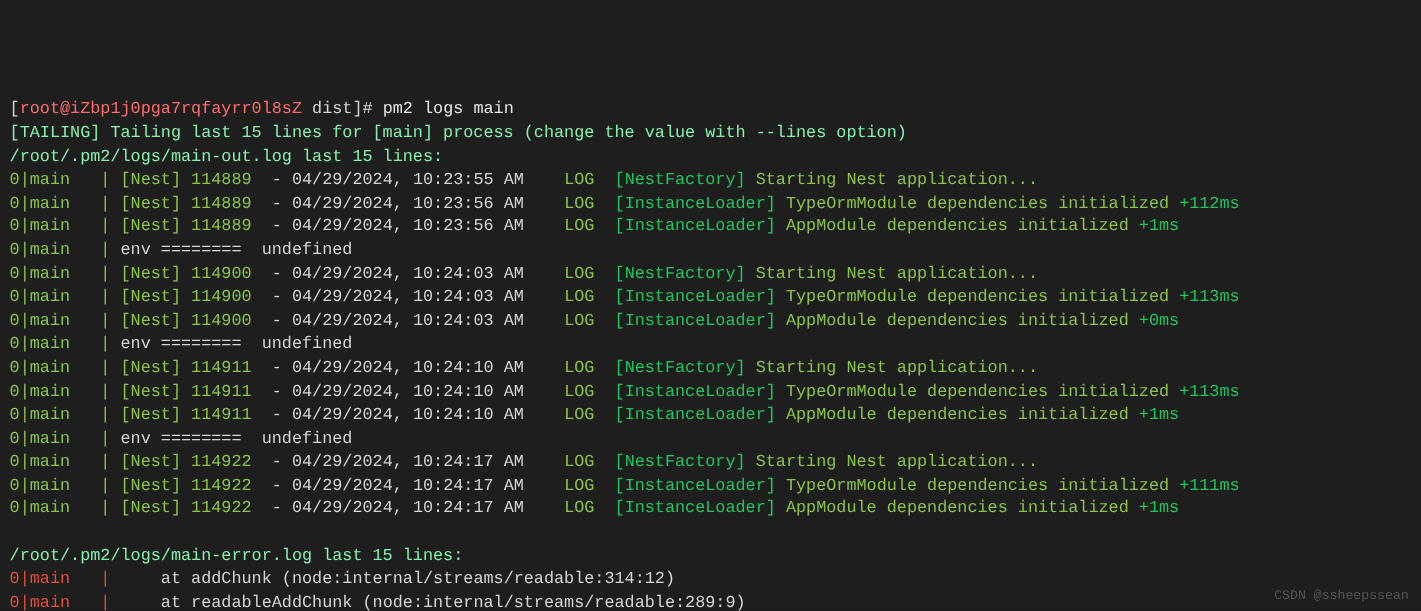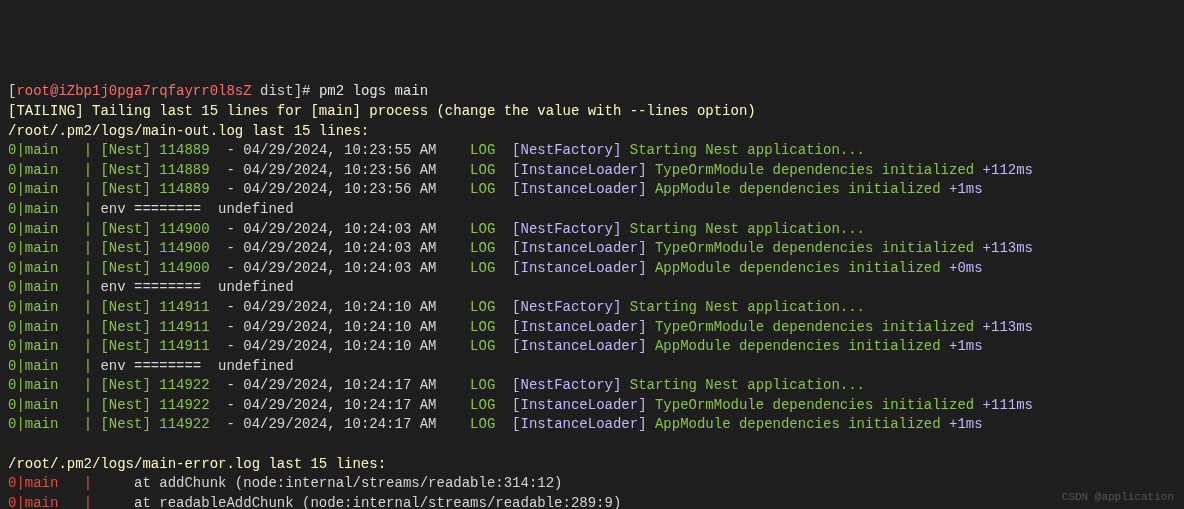--- a/index.html
+++ b/index.html
@@ -18,35 +18,35 @@
       overflow: hidden;
       width: 1184px;
       height: 509px;
     }
     .line {
       white-space: pre;
     }
     .prompt-bracket { color: #d4d4d4; }
     .prompt-user { color: #ff6b6b; }
     .cmd { color: #e5e5e5; }
-    .gray { color: #fef9c3; }
+    .gray { color: #86efac; }
     .green { color: #8bc34a; }
-    .yellow { color: #c4b5fd; text-align: right; }
+    .yellow { color: #22c55e; text-align: right; }
     .white { color: #d4d4d4; }
     .red { color: #e74c3c; }
     .watermark {
       position: absolute;
       bottom: 4px;
       right: 10px;
       color: #555;
       font-size: 11px;
     }
   </style>
 </head>
 <body>
 
 
 
 <div id="terminal"><div class="line"><span class="prompt-bracket">[</span><span class="prompt-user">root@iZbp1j0pga7rqfayrr0l8sZ</span><span class="prompt-bracket"> dist]# </span><span class="cmd">pm2 logs main</span></div><div class="line gray">[TAILING] Tailing last 15 lines for [main] process (change the value with --lines option)</div><div class="line gray">/root/.pm2/logs/main-out.log last 15 lines:</div><div class="line"><span class="green">0|main   </span><span class="green">| </span><span class="green">[Nest] 114889</span><span class="white">  - </span><span class="white">04/29/2024, 10:23:55 AM    </span><span class="green">LOG </span><span class="yellow"> [NestFactory]</span><span class="green"> Starting Nest application...</span></div><div class="line"><span class="green">0|main   </span><span class="green">| </span><span class="green">[Nest] 114889</span><span class="white">  - </span><span class="white">04/29/2024, 10:23:56 AM    </span><span class="green">LOG </span><span class="yellow"> [InstanceLoader]</span><span class="green"> TypeOrmModule dependencies initialized</span><span class="yellow"> +112ms</span></div><div class="line"><span class="green">0|main   </span><span class="green">| </span><span class="green">[Nest] 114889</span><span class="white">  - </span><span class="white">04/29/2024, 10:23:56 AM    </span><span class="green">LOG </span><span class="yellow"> [InstanceLoader]</span><span class="green"> AppModule dependencies initialized</span><span class="yellow"> +1ms</span></div><div class="line"><span class="green">0|main   </span><span class="green">| </span><span class="white">env ========  undefined</span></div><div class="line"><span class="green">0|main   </span><span class="green">| </span><span class="green">[Nest] 114900</span><span class="white">  - </span><span class="white">04/29/2024, 10:24:03 AM    </span><span class="green">LOG </span><span class="yellow"> [NestFactory]</span><span class="green"> Starting Nest application...</span></div><div class="line"><span class="green">0|main   </span><span class="green">| </span><span class="green">[Nest] 114900</span><span class="white">  - </span><span class="white">04/29/2024, 10:24:03 AM    </span><span class="green">LOG </span><span class="yellow"> [InstanceLoader]</span><span class="green"> TypeOrmModule dependencies initialized</span><span class="yellow"> +113ms</span></div><div class="line"><span class="green">0|main   </span><span class="green">| </span><span class="green">[Nest] 114900</span><span class="white">  - </span><span class="white">04/29/2024, 10:24:03 AM    </span><span class="green">LOG </span><span class="yellow"> [InstanceLoader]</span><span class="green"> AppModule dependencies initialized</span><span class="yellow"> +0ms</span></div><div class="line"><span class="green">0|main   </span><span class="green">| </span><span class="white">env ========  undefined</span></div><div class="line"><span class="green">0|main   </span><span class="green">| </span><span class="green">[Nest] 114911</span><span class="white">  - </span><span class="white">04/29/2024, 10:24:10 AM    </span><span class="green">LOG </span><span class="yellow"> [NestFactory]</span><span class="green"> Starting Nest application...</span></div><div class="line"><span class="green">0|main   </span><span class="green">| </span><span class="green">[Nest] 114911</span><span class="white">  - </span><span class="white">04/29/2024, 10:24:10 AM    </span><span class="green">LOG </span><span class="yellow"> [InstanceLoader]</span><span class="green"> TypeOrmModule dependencies initialized</span><span class="yellow"> +113ms</span></div><div class="line"><span class="green">0|main   </span><span class="green">| </span><span class="green">[Nest] 114911</span><span class="white">  - </span><span class="white">04/29/2024, 10:24:10 AM    </span><span class="green">LOG </span><span class="yellow"> [InstanceLoader]</span><span class="green"> AppModule dependencies initialized</span><span class="yellow"> +1ms</span></div><div class="line"><span class="green">0|main   </span><span class="green">| </span><span class="white">env ========  undefined</span></div><div class="line"><span class="green">0|main   </span><span class="green">| </span><span class="green">[Nest] 114922</span><span class="white">  - </span><span class="white">04/29/2024, 10:24:17 AM    </span><span class="green">LOG </span><span class="yellow"> [NestFactory]</span><span class="green"> Starting Nest application...</span></div><div class="line"><span class="green">0|main   </span><span class="green">| </span><span class="green">[Nest] 114922</span><span class="white">  - </span><span class="white">04/29/2024, 10:24:17 AM    </span><span class="green">LOG </span><span class="yellow"> [InstanceLoader]</span><span class="green"> TypeOrmModule dependencies initialized</span><span class="yellow"> +111ms</span></div><div class="line"><span class="green">0|main   </span><span class="green">| </span><span class="green">[Nest] 114922</span><span class="white">  - </span><span class="white">04/29/2024, 10:24:17 AM    </span><span class="green">LOG </span><span class="yellow"> [InstanceLoader]</span><span class="green"> AppModule dependencies initialized</span><span class="yellow"> +1ms</span></div><div class="line"> </div><div class="line gray">/root/.pm2/logs/main-error.log last 15 lines:</div><div class="line"><span class="red">0|main   </span><span class="red">| </span><span class="white">    at addChunk (node:internal/streams/readable:314:12)</span></div><div class="line"><span class="red">0|main   </span><span class="red">| </span><span class="white">    at readableAddChunk (node:internal/streams/readable:289:9)</span></div></div>
-<div class="watermark">CSDN @application</div>
+<div class="watermark">CSDN @ssheepssean</div>
 
 
 
 
 </body></html>

